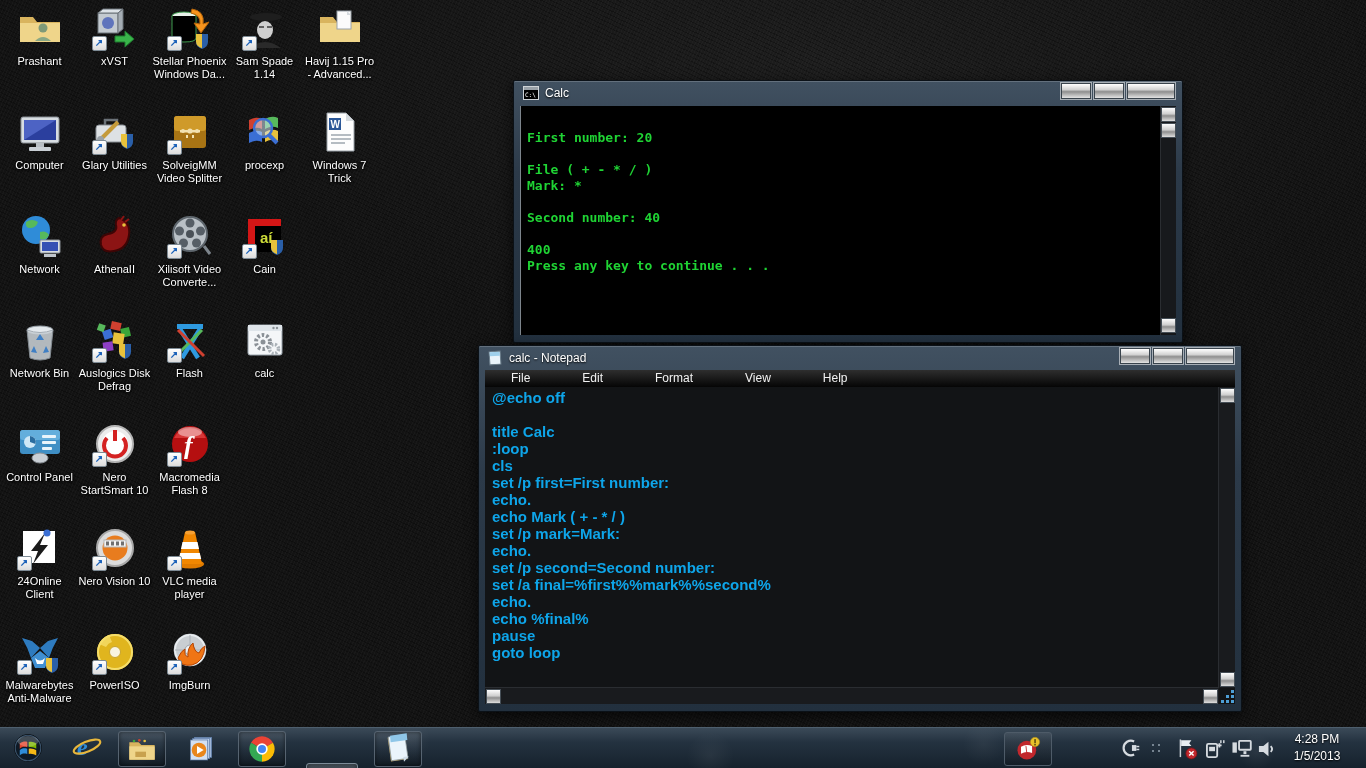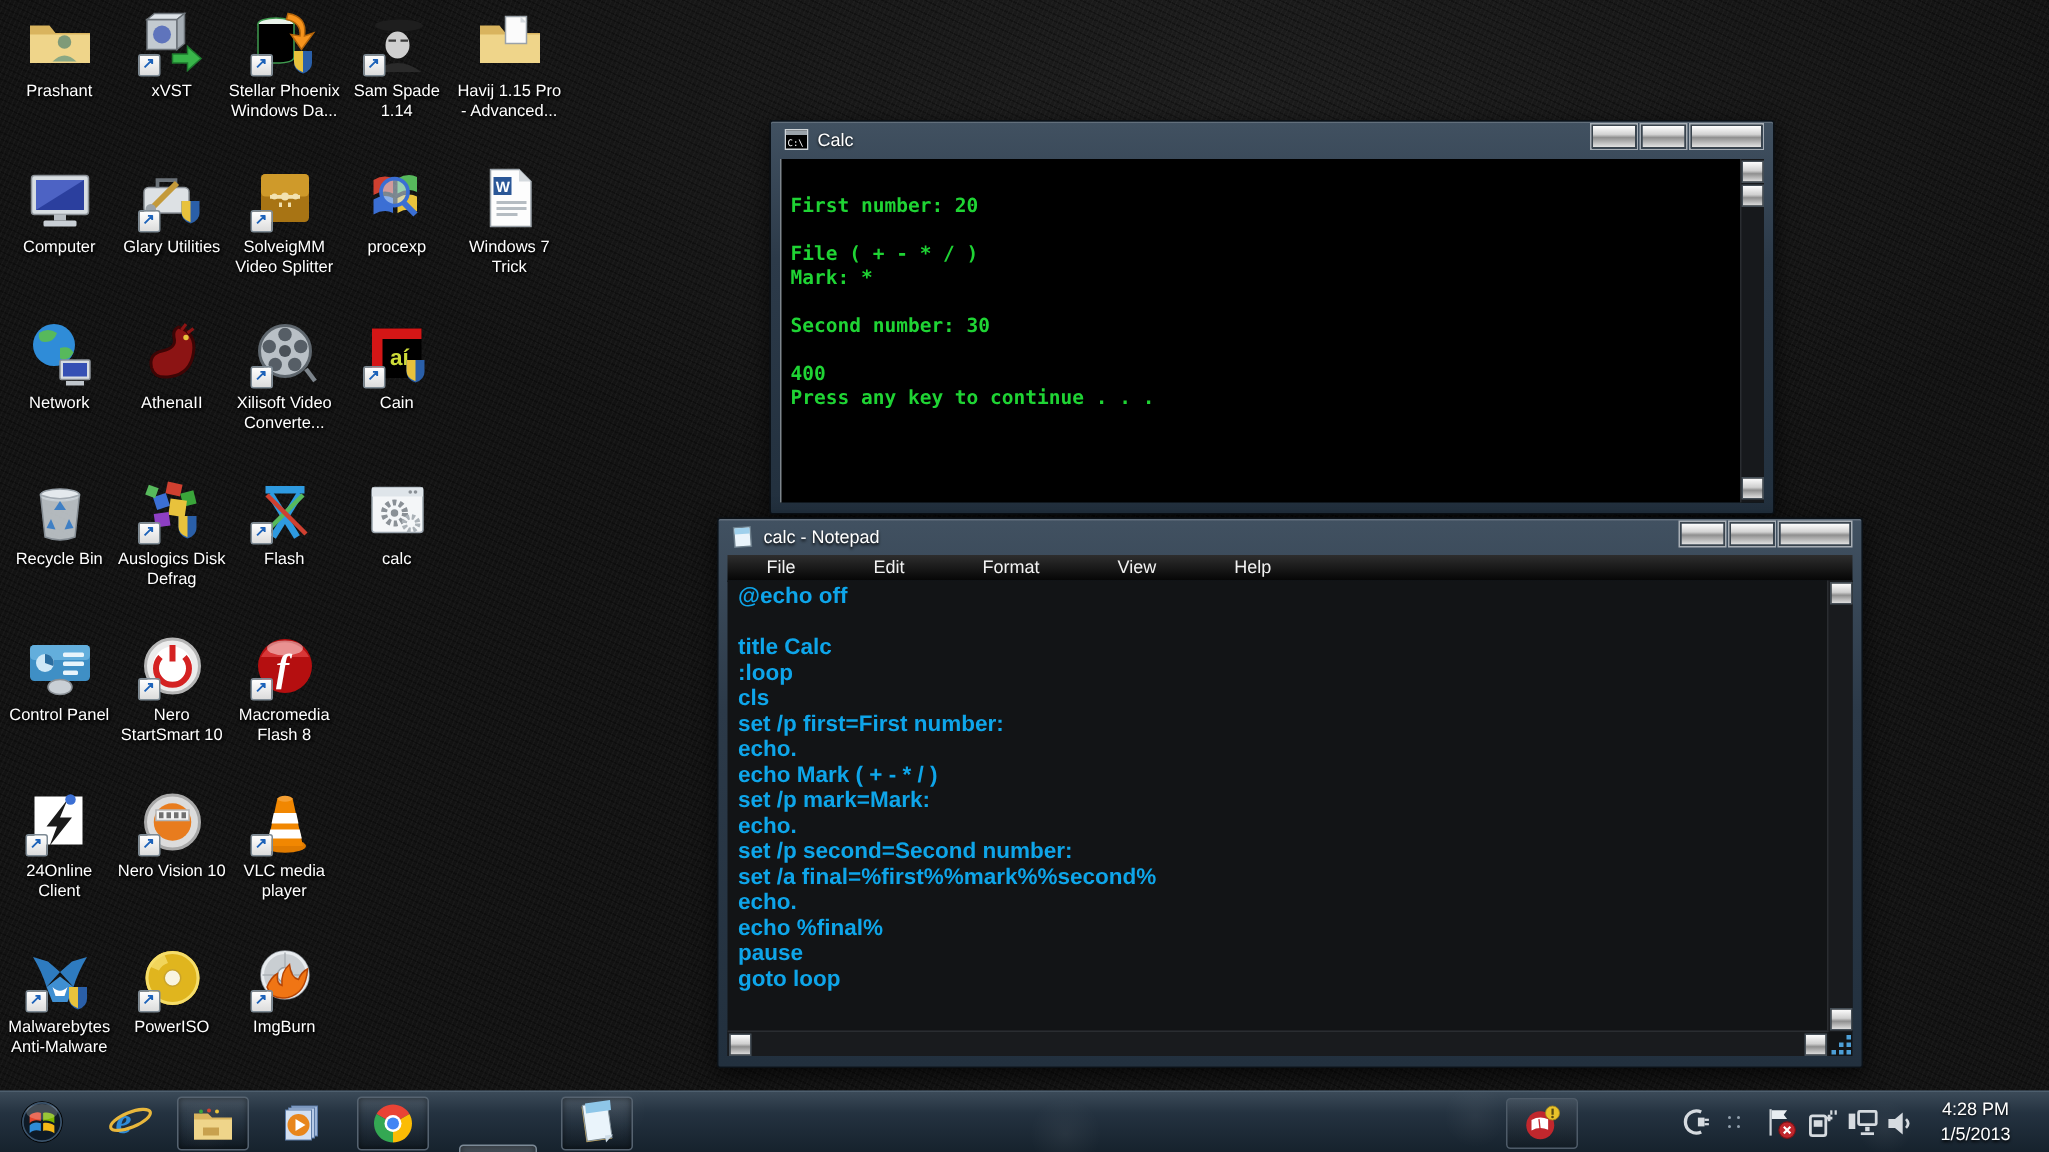--- a/index.html
+++ b/index.html
@@ -131,21 +131,21 @@
         <div class="lbl">Network</div>
       </div>
       <div class="dicon">
         <div class="art">
           <svg viewBox="0 0 48 48">
             <ellipse cx="24" cy="14" rx="13" ry="4" fill="#e4e9ed" stroke="#97a0a8"></ellipse>
             <path d="M11 14 l3 28 q10 4 20 0 l3 -28 q-13 5 -26 0z" fill="#cfd6db" opacity=".85" stroke="#97a0a8"></path>
             <path d="M20 24 l4 -6 4 6 z M18 30 l-3 6 6 1 z M30 30 l3 6 -6 1 z" fill="#3f7fc4"></path>
           </svg>
         </div>
-        <div class="lbl">Recycle Bin</div>
+        <div class="lbl">Network Bin</div>
       </div>
       <div class="dicon">
         <div class="art">
           <svg viewBox="0 0 48 48">
             <rect x="4" y="10" width="40" height="24" rx="3" fill="#3f8fc5"></rect>
             <rect x="4" y="10" width="40" height="10" rx="3" fill="#63aedc"></rect>
             <circle cx="14" cy="22" r="6" fill="#cfe8f7"></circle>
             <path d="M14 22 L14 16 A6 6 0 0 1 19.5 24 z" fill="#2a6da0"></path>
             <rect x="26" y="15" width="14" height="3" rx="1" fill="#e8f4fb"></rect>
             <rect x="26" y="21" width="14" height="3" rx="1" fill="#e8f4fb"></rect>
@@ -463,21 +463,21 @@
       <text x="2" y="11" font-size="6" fill="#fff" font-family="DejaVu Sans Mono,monospace">C:\</text>
     </svg>
     <span class="title-text">Calc</span>
   </div>
   <div class="winbtns">
     <div class="wbtn min"></div>
     <div class="wbtn max"></div>
     <div class="wbtn close"></div>
   </div>
   <div id="console-body">
-    <div id="console-text" style="color: rgb(31, 212, 52);"><div>First number: 20</div><div>&nbsp;</div><div>File ( + - * / )</div><div>Mark: *</div><div>&nbsp;</div><div>Second number: 30</div><div>&nbsp;</div><div>400</div><div>Press any key to continue . . .</div></div>
+    <div id="console-text" style="color: rgb(31, 212, 52);"><div>First number: 20</div><div>&nbsp;</div><div>File ( + - * / )</div><div>Mark: *</div><div>&nbsp;</div><div>Second number: 40</div><div>&nbsp;</div><div>400</div><div>Press any key to continue . . .</div></div>
     <div id="console-scroll">
       <div class="sq-btn"></div>
       <div class="sq-btn"></div>
       <div class="sq-btn bottom"></div>
     </div>
   </div>
 </div>
 
 <div class="win-frame" id="notepad-window" style="left:478px;top:345px;width:762px;height:365px;">
   <div class="titlebar">

